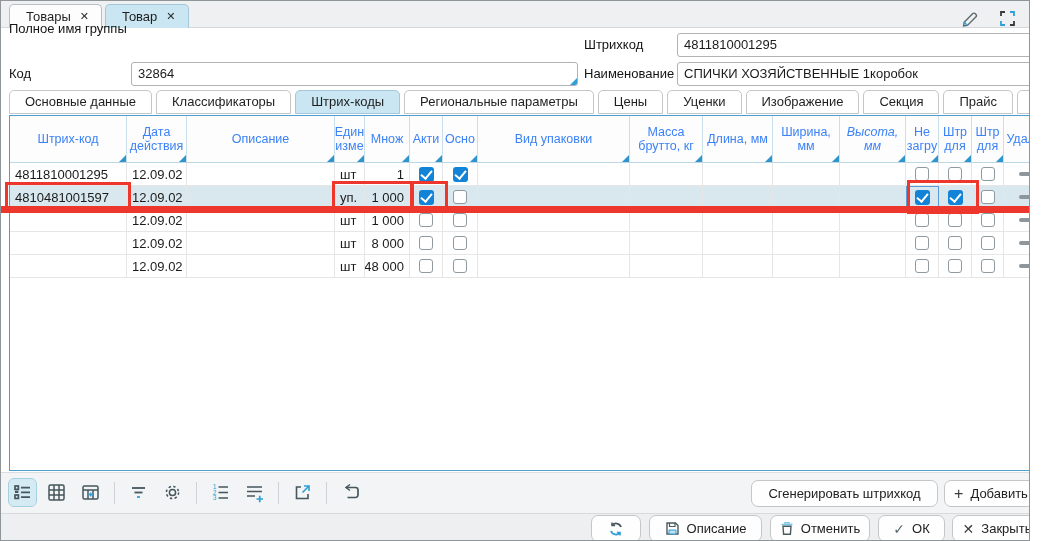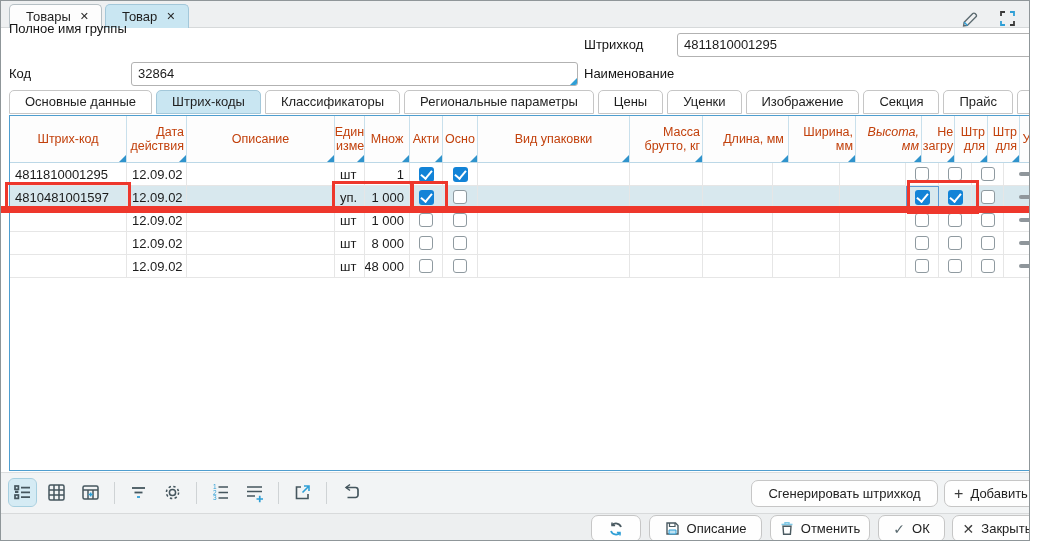--- a/index.html
+++ b/index.html
@@ -25,22 +25,22 @@
 
   
   .sectabs { position:absolute; left:8px; top:89px; display:flex; gap:4px; }
   .sectab { height:24px; padding:0 15px; line-height:22px; background:#fff; border:1px solid #c6c6c6;
             border-radius:5px 5px 0 0; font-size:13px; color:#1f1f1f; white-space:nowrap; cursor:default; }
   .sectab.active { background:#c9e6f2; border-color:#a3c8da; }
 
   
   .grid { position:absolute; left:8px; top:114px; width:1040px; height:356px; border:1px solid #4f9ecf; background:#fff; overflow:hidden; }
   .ghead { display:flex; height:47px; border-bottom:1px solid #bcd8e7; background:#fdfdfd; }
-  .hcell { position:relative; display:flex; align-items:center; justify-content:center; text-align:right;
-           font-size:12.5px; color:#c2410c; line-height:14px; border-right:1px solid #c9e0ec; padding:2px 2px; overflow:hidden; }
+  .hcell { position:relative; display:flex; align-items:center; justify-content:center; text-align:center;
+           font-size:12.5px; color:#3b82f6; line-height:14px; border-right:1px solid #c9e0ec; padding:2px 2px; overflow:hidden; }
   .hcell:last-child { border-right:none; }
   .hcell .tri { position:absolute; right:0; bottom:0; width:0; height:0;
            border-left:7px solid transparent; border-bottom:7px solid #2f93cc; }
   .trow { display:flex; height:23px; border-bottom:1px solid #e6e6e6; background:#fff; }
   .trow.selected { background:#d8e8ee; }
   .tcell { position:relative; display:flex; align-items:center; font-size:13px; color:#1b1b1b;
            border-right:1px solid #e6e6e6; padding:0 5px; overflow:hidden; white-space:nowrap; }
   .tcell:last-child { border-right:none; }
   .tcell.num { justify-content:flex-end; }
   .tcell.ctr { justify-content:center; padding:0; }
@@ -111,25 +111,28 @@
   <div class="tinput" style="left:676px; top:32px; width:372px;">
     <span>4811810001295</span><span class="grip"></span>
   </div>
 
   <div class="form-label" style="left:8px; top:61px;">Код</div>
   <div class="tinput" style="left:130px; top:61px; width:447px;">
     <span>32864</span><span class="grip"></span>
   </div>
 
   <div class="form-label" style="left:583px; top:61px;">Наименование</div>
+  <div class="tinput" style="left:676px; top:61px; width:372px;">
+    <span>СПИЧКИ ХОЗЯЙСТВЕННЫЕ 1коробок</span><span class="grip"></span>
+  </div>
 
   <div class="sectabs" id="sectabs">
       <div class="sectab">Основные данные</div>
+      <div class="sectab">Классификаторы</div>
       <div class="sectab active">Штрих-коды</div>
-      <div class="sectab">Классификаторы</div>
       <div class="sectab">Региональные параметры</div>
       <div class="sectab">Цены</div>
       <div class="sectab">Уценки</div>
       <div class="sectab">Изображение</div>
       <div class="sectab">Секция</div>
       <div class="sectab">Прайс</div>
       <div class="sectab">Ценники</div>
     </div>
 
   <div class="grid">
@@ -163,21 +166,21 @@
           <span class="tri"></span>
         </div>
         <div class="hcell" style="width: 152px; flex: 0 0 152px;">
           <span>Вид упаковки</span>
           <span class="tri"></span>
         </div>
         <div class="hcell" style="width: 73px; flex: 0 0 73px;">
           <span>Масса брутто, кг</span>
           <span class="tri"></span>
         </div>
-        <div class="hcell" style="width: 70px; flex: 0 0 70px; margin-left: 16px;">
+        <div class="hcell" style="width: 70px; flex: 0 0 70px;">
           <span>Длина, мм</span>
           <span class="tri"></span>
         </div>
         <div class="hcell" style="width: 67px; flex: 0 0 67px;">
           <span>Ширина, мм</span>
           <span class="tri"></span>
         </div>
         <div class="hcell" style="width: 66px; flex: 0 0 66px; font-style: italic;">
           <span>Высота, мм</span>
           <span class="tri"></span>

